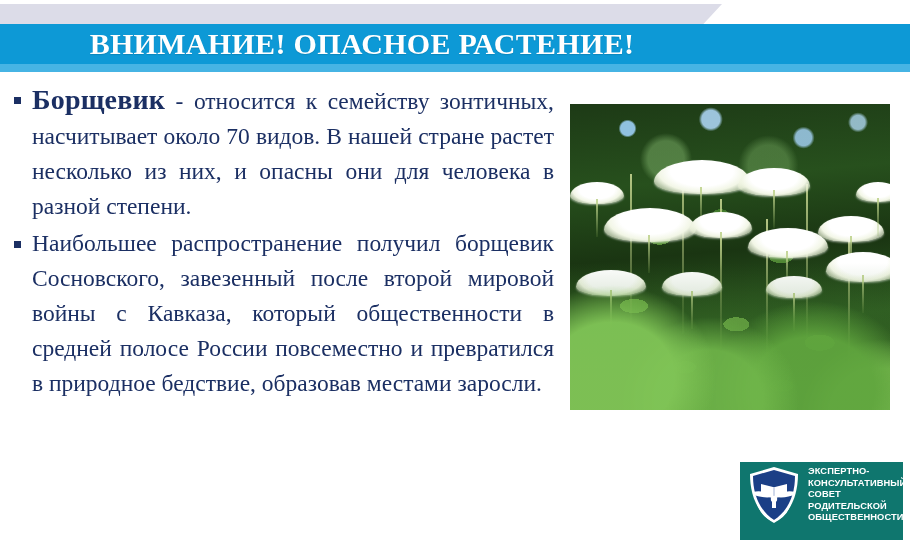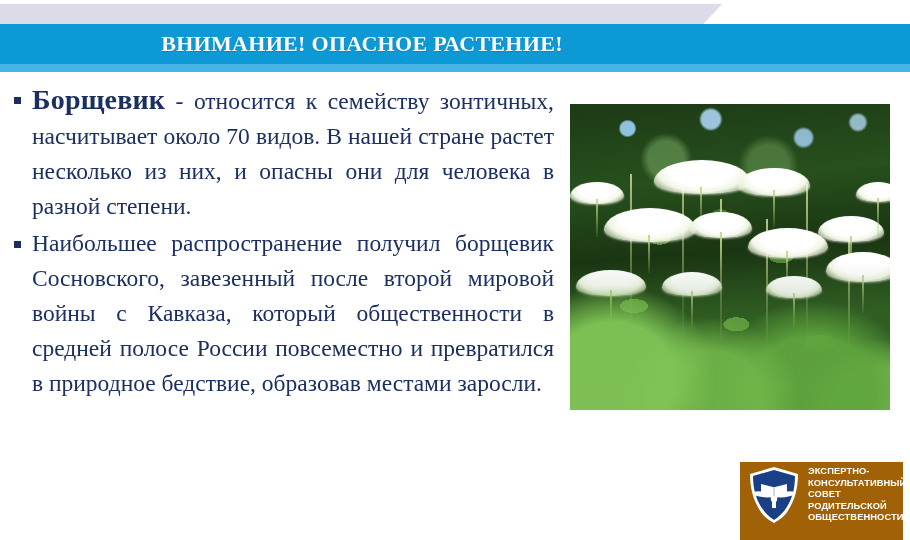--- a/index.html
+++ b/index.html
@@ -57,21 +57,21 @@
     left: 0;
     top: 24px;
     width: 724px;
     height: 40px;
     display: flex;
     align-items: center;
     justify-content: center;
     color: #ffffff;
     font-family: "Liberation Serif", "DejaVu Serif", serif;
     font-weight: bold;
-    font-size: 22px;
+    font-size: 30px;
     letter-spacing: 0.3px;
     white-space: nowrap;
     text-shadow: 0 1px 1px rgba(0,0,0,0.12);
   }
 
   
   .content {
     position: absolute;
     left: 0;
     top: 82px;
@@ -189,21 +189,21 @@
   }
   .st { position: absolute; background: linear-gradient(to bottom, rgba(206,220,150,0.85), rgba(110,150,60,0.12)); width: 2px; }
 
   
   .logo-box {
     position: absolute;
     left: 740px;
     top: 462px;
     width: 163px;
     height: 78px;
-    background: #a16207;
+    background: #0f766e;
     display: flex;
     align-items: center;
     padding: 0 6px 12px 8px;
     box-sizing: border-box;
   }
   .logo-emblem {
     width: 52px;
     height: 58px;
     flex: 0 0 52px;
     position: relative;

